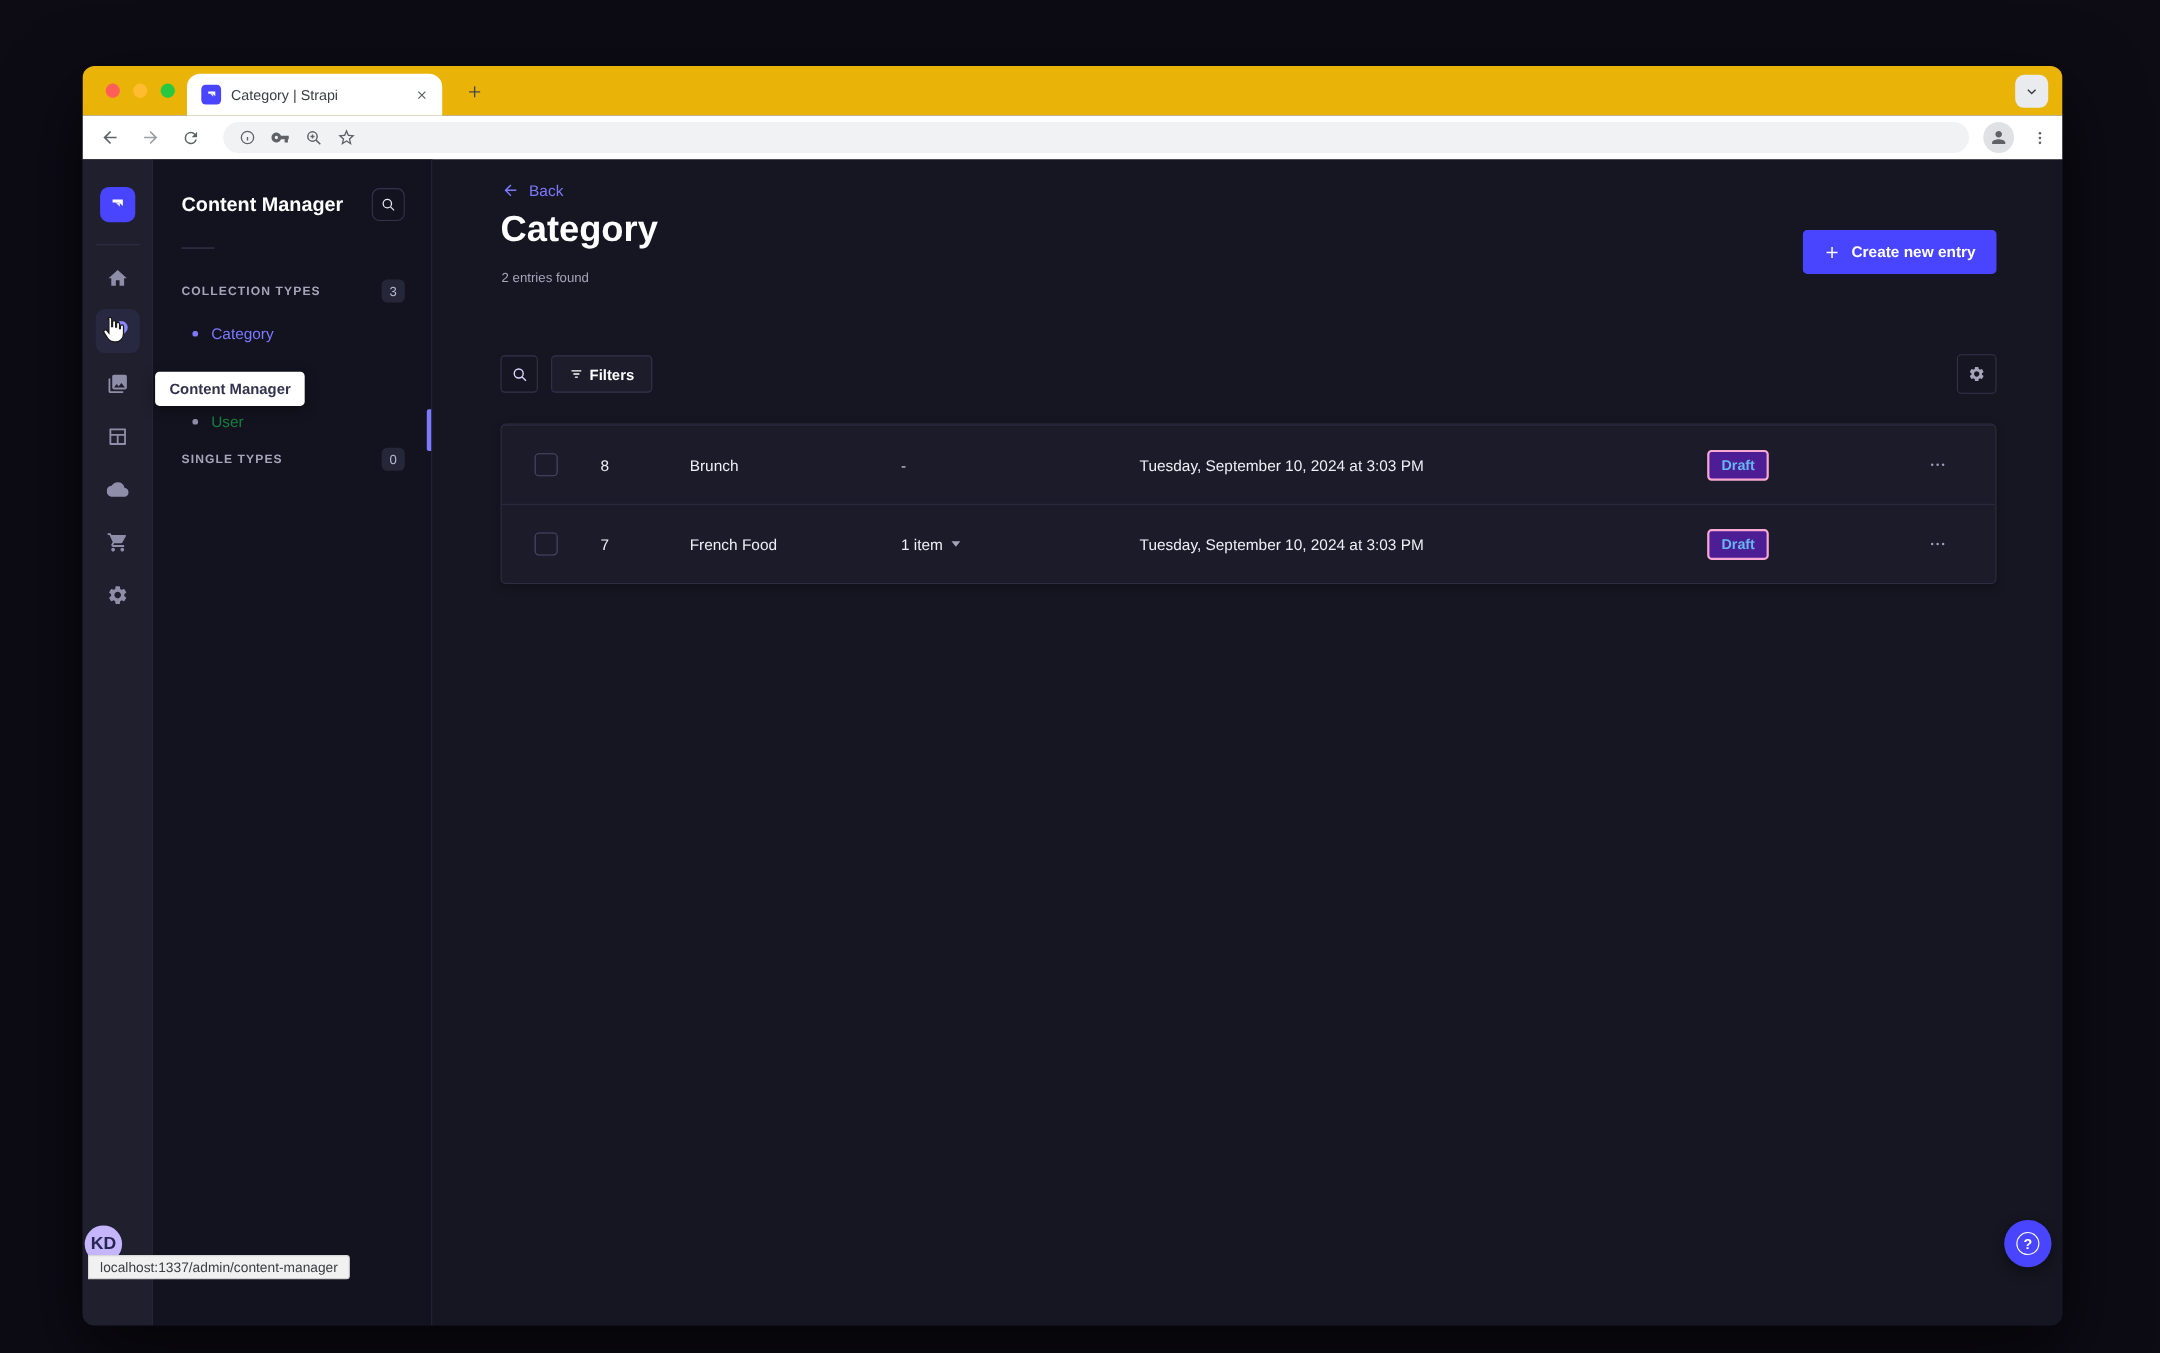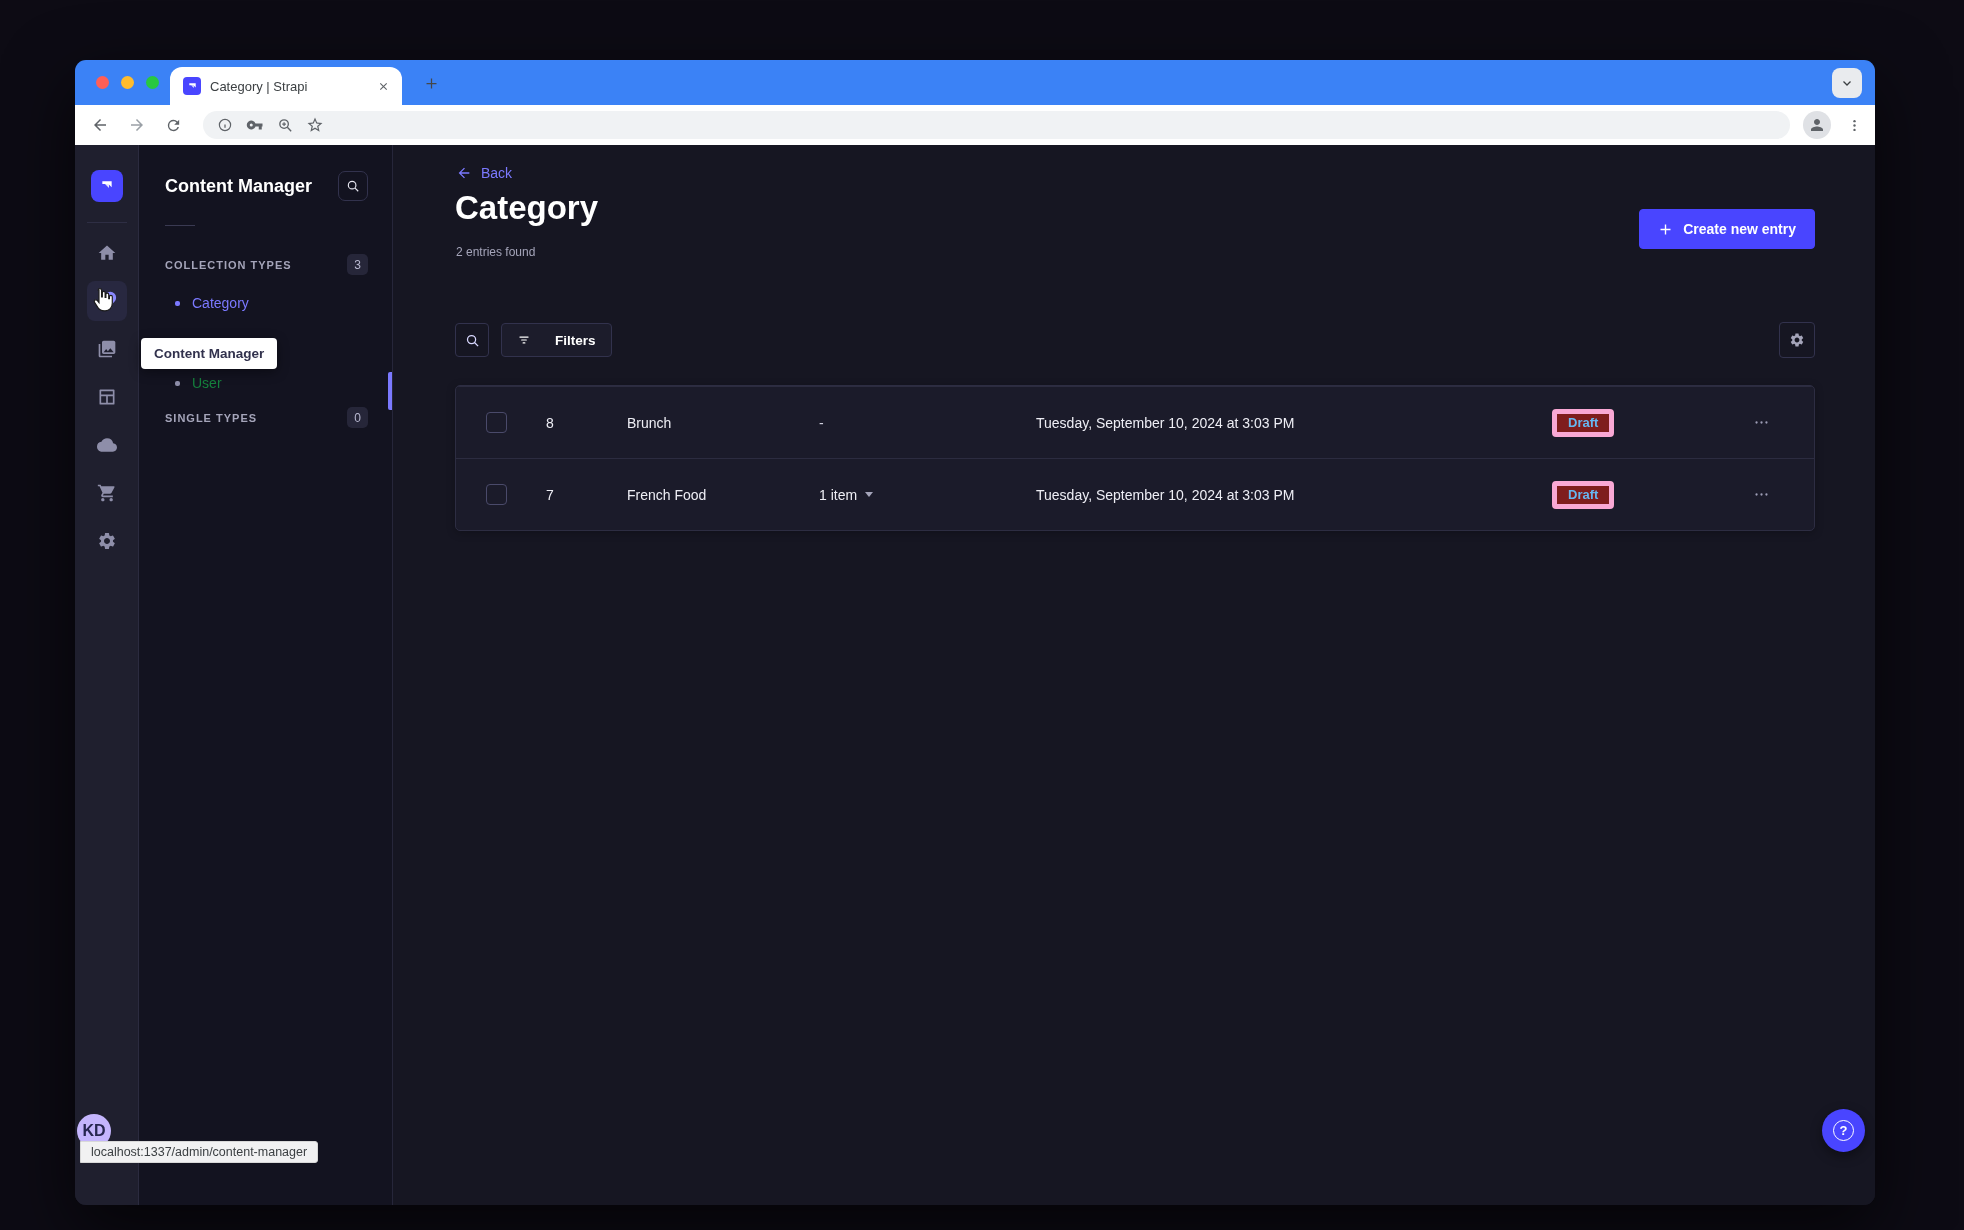--- a/index.html
+++ b/index.html
@@ -14,21 +14,21 @@
 
   
   .window {
     position:absolute; left:75px; top:60px; width:1800px; height:1145px;
     border-radius:11px; overflow:hidden;
     box-shadow:0 25px 70px rgba(0,0,0,.65);
     background:#161622;
   }
 
   
-  .tabstrip { position:relative; height:45px; background:#3b82f6; }
+  .tabstrip { position:relative; height:45px; background:#eab308; }
   .traffic { position:absolute; left:21px; top:16px; display:flex; gap:12px; }
   .traffic .dot { width:13px; height:13px; border-radius:50%; }
   .dot-red{ background:#ff5f57; } .dot-yellow{ background:#febc2e; } .dot-green{ background:#28c840; }
   .tab {
     position:absolute; left:95px; top:7px; width:232px; height:38px;
     background:#ffffff; border-radius:12px 12px 0 0;
     display:flex; align-items:center; padding:0 10px 0 13px; gap:9px;
   }
   .favicon { width:18px; height:18px; border-radius:4px; background:#4945ff; display:flex; align-items:center; justify-content:center; flex:none; }
   .tab-title { flex:1; font-size:13px; color:#3c4043; white-space:nowrap; overflow:hidden; }
@@ -91,21 +91,21 @@
   .page-title { position:absolute; left:62px; top:44px; font-size:33px; font-weight:700; color:#ffffff; }
   .entries { position:absolute; left:63px; top:100px; font-size:12px; color:#a5a5ba; }
   .create-btn {
     position:absolute; right:60px; top:64px; height:40px; padding:0 18px;
     background:#4945ff; border:1px solid #4945ff; border-radius:4px;
     display:flex; align-items:center; gap:10px;
     color:#ffffff; font-size:14px; font-weight:600;
   }
   .actions-row { position:absolute; left:62px; right:60px; top:177px; display:flex; align-items:center; gap:12px; }
   .icon-sq-btn { width:34px; height:34px; border:1px solid #32324d; border-radius:4px; background:#17172400; display:flex; align-items:center; justify-content:center; }
-  .filters-btn { height:34px; padding:0 15px; border:1px solid #32324d; border-radius:4px; background:#1c1c2b; display:flex; align-items:center; gap:24px; color:#ffffff; font-size:13.5px; font-weight:600; }
+  .filters-btn { height:34px; padding:0 15px; border:1px solid #32324d; border-radius:4px; background:#1c1c2b; display:flex; align-items:center; gap:5px; color:#ffffff; font-size:13.5px; font-weight:600; }
   .gear-btn { margin-left:auto; width:36px; height:36px; border:1px solid #32324d; border-radius:4px; display:flex; align-items:center; justify-content:center; }
   .gear-btn svg { width:16px; height:16px; fill:#a5a5ba; }
 
   
   .table { position:absolute; left:62px; right:60px; top:240px; background:#1b1b2a; border:1px solid #2d2d42; border-radius:5px; overflow:hidden; box-shadow:0 2px 8px rgba(0,0,0,.25); }
   .tr { display:flex; align-items:center; }
   .tr.head { height:48px; }
   .tr.row { height:72px; border-top:1px solid #2c2c40; }
   .c-check { width:70px; flex:none; display:flex; }
   .checkbox { margin-left:30px; width:21px; height:21px; border:1px solid #4a4a6a; border-radius:4px; background:transparent; }
@@ -113,21 +113,21 @@
   .c-name { width:193px; flex:none; padding-left:23px; display:flex; align-items:center; gap:9px; }
   .c-rest { width:218px; flex:none; padding-left:22px; display:flex; align-items:center; gap:8px; }
   .c-date { width:515px; flex:none; padding-left:21px; }
   .c-status { width:200px; flex:none; padding-left:22px; }
   .c-actions { flex:1; padding-left:23px; display:flex; align-items:center; }
   .th { font-size:11.5px; font-weight:700; letter-spacing:.4px; color:#a6a6bc; }
   .td { font-size:14px; color:#eeeef5; }
   .td-muted { color:#d0d0de; }
   .sort-asc { width:0; height:0; border-left:5px solid transparent; border-right:5px solid transparent; border-bottom:6px solid #d0d0e4; }
   .caret-down { width:0; height:0; border-left:4px solid transparent; border-right:4px solid transparent; border-top:5px solid #a5a5ba; }
-  .badge-draft { display:inline-flex; align-items:center; height:28px; padding:0 11px; background:#7f1d1d; border:5px solid #f9a8d4; border-radius:4px; color:#66b7f1; font-size:13px; font-weight:600; }
+  .badge-draft { display:inline-flex; align-items:center; height:28px; padding:0 11px; background:#4c1d95; border:2px solid #f9a8d4; border-radius:4px; color:#66b7f1; font-size:13px; font-weight:600; }
 
   
   .tooltip {
     position:absolute; left:66px; top:193px; height:31px; padding:0 13px; z-index:20;
     background:#ffffff; border-radius:4px; box-shadow:0 3px 12px rgba(0,0,0,.4);
     display:flex; align-items:center; color:#32324d; font-size:13.5px; font-weight:700;
   }
   .cursor-hand { position:absolute; left:14px; top:142px; z-index:30; width:26px; height:26px; }
   .help-fab {
     position:absolute; right:10px; bottom:53px; width:43px; height:43px; border-radius:50%;

